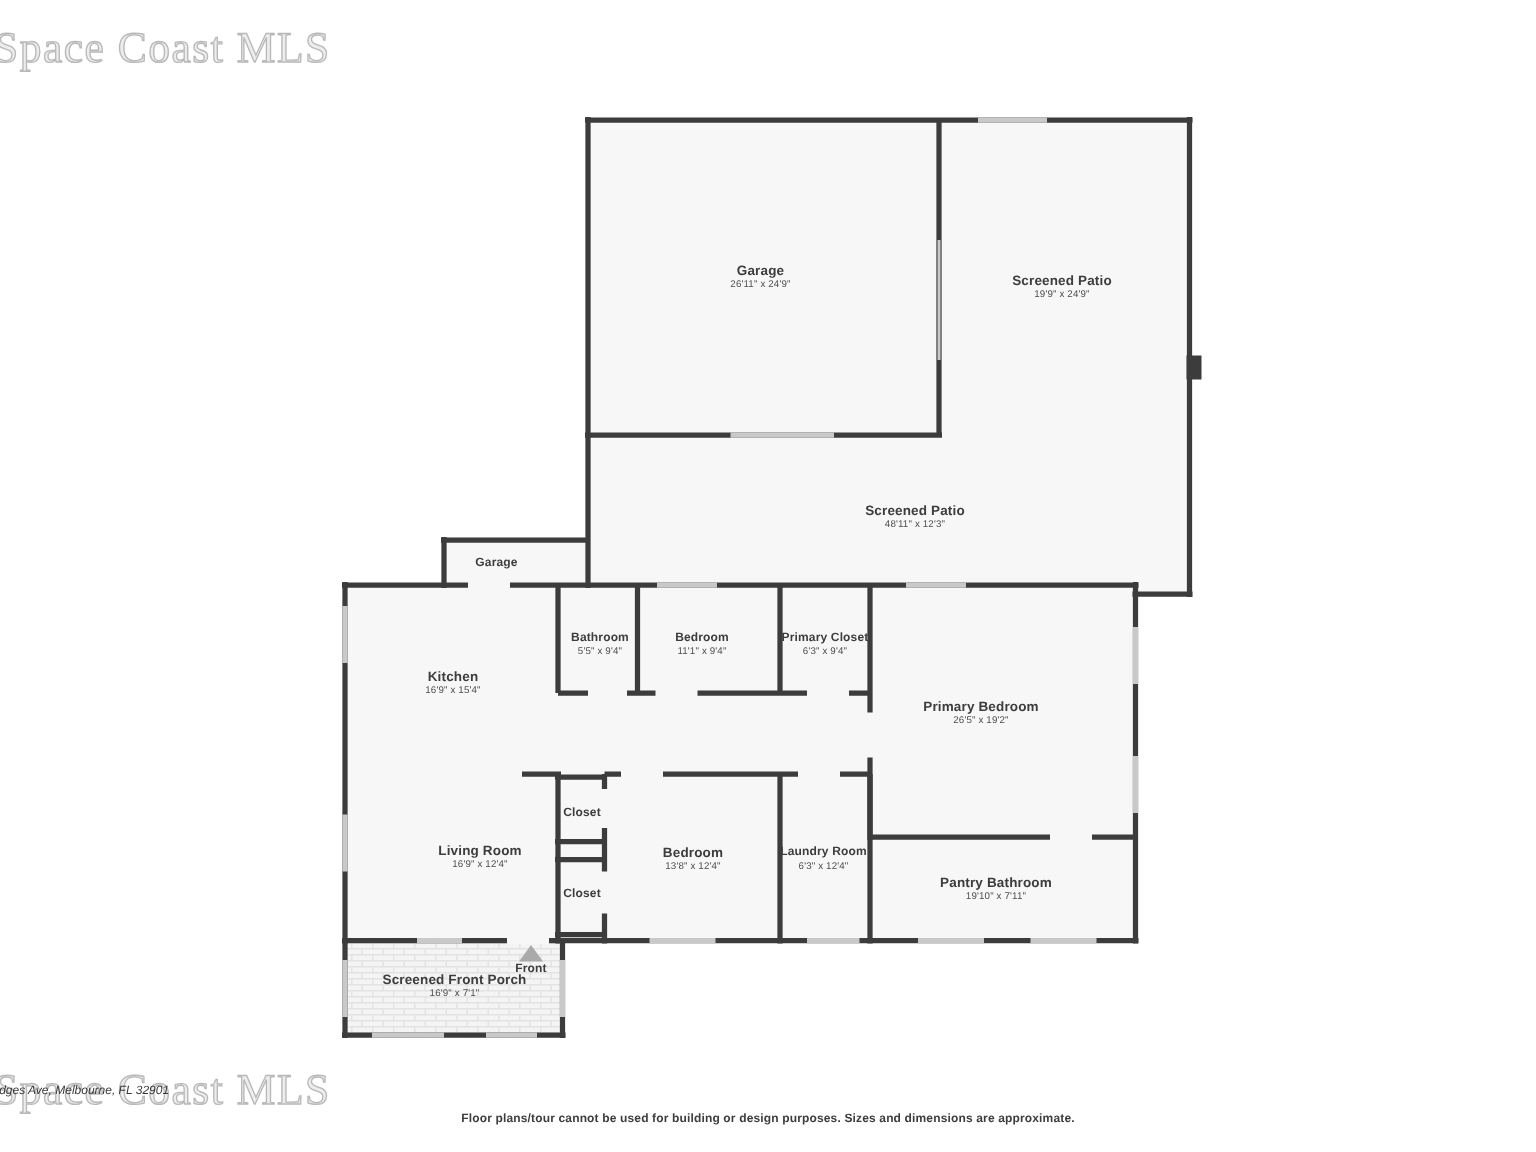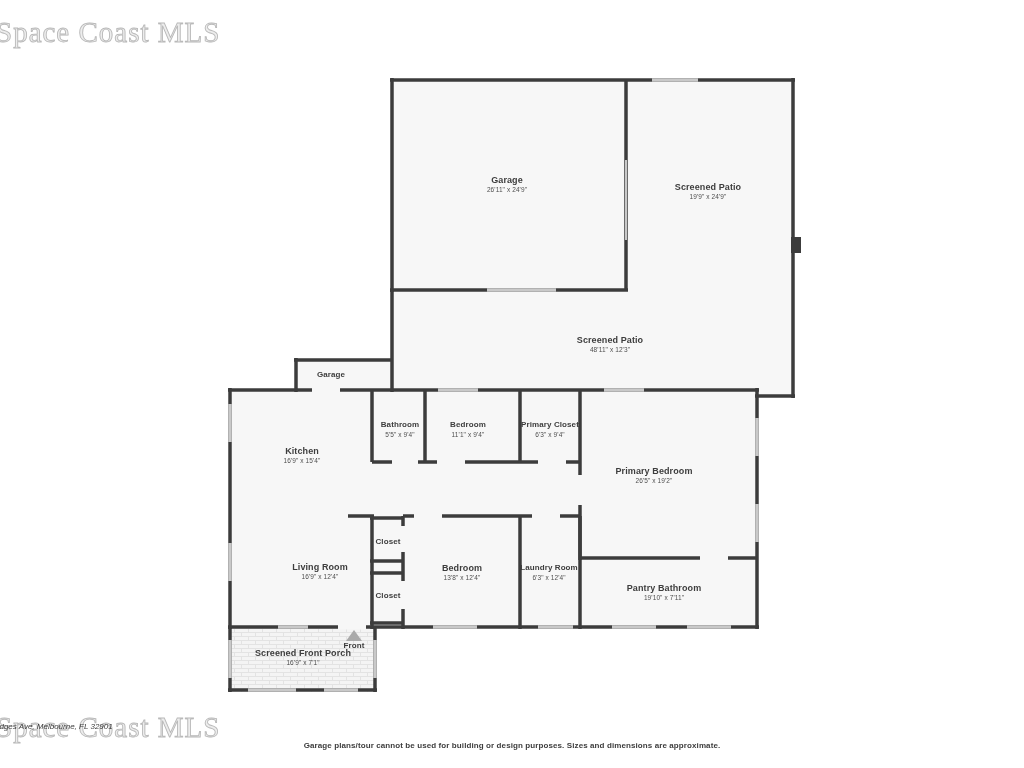--- a/index.html
+++ b/index.html
@@ -219,15 +219,15 @@
 
   <div class="room-label" style="left:303px;top:648px;">
     <div class="room-name">Screened Front Porch</div>
     <div class="room-dims">16'9" x 7'1"</div>
   </div>
 
   <div class="room-label small" style="left:354px;top:641px;">
     <div class="room-name">Front</div>
   </div>
 
-  <div class="disclaimer">Garage plans/tour cannot be used for building or design purposes. Sizes and dimensions are approximate.</div>
+  <div class="disclaimer">Floor plans/tour cannot be used for building or design purposes. Sizes and dimensions are approximate.</div>
 
 </div>
 
 </body></html>

